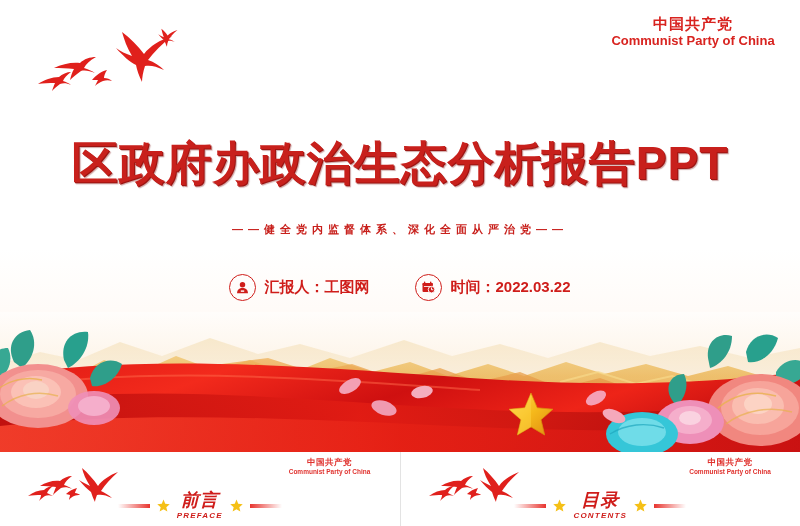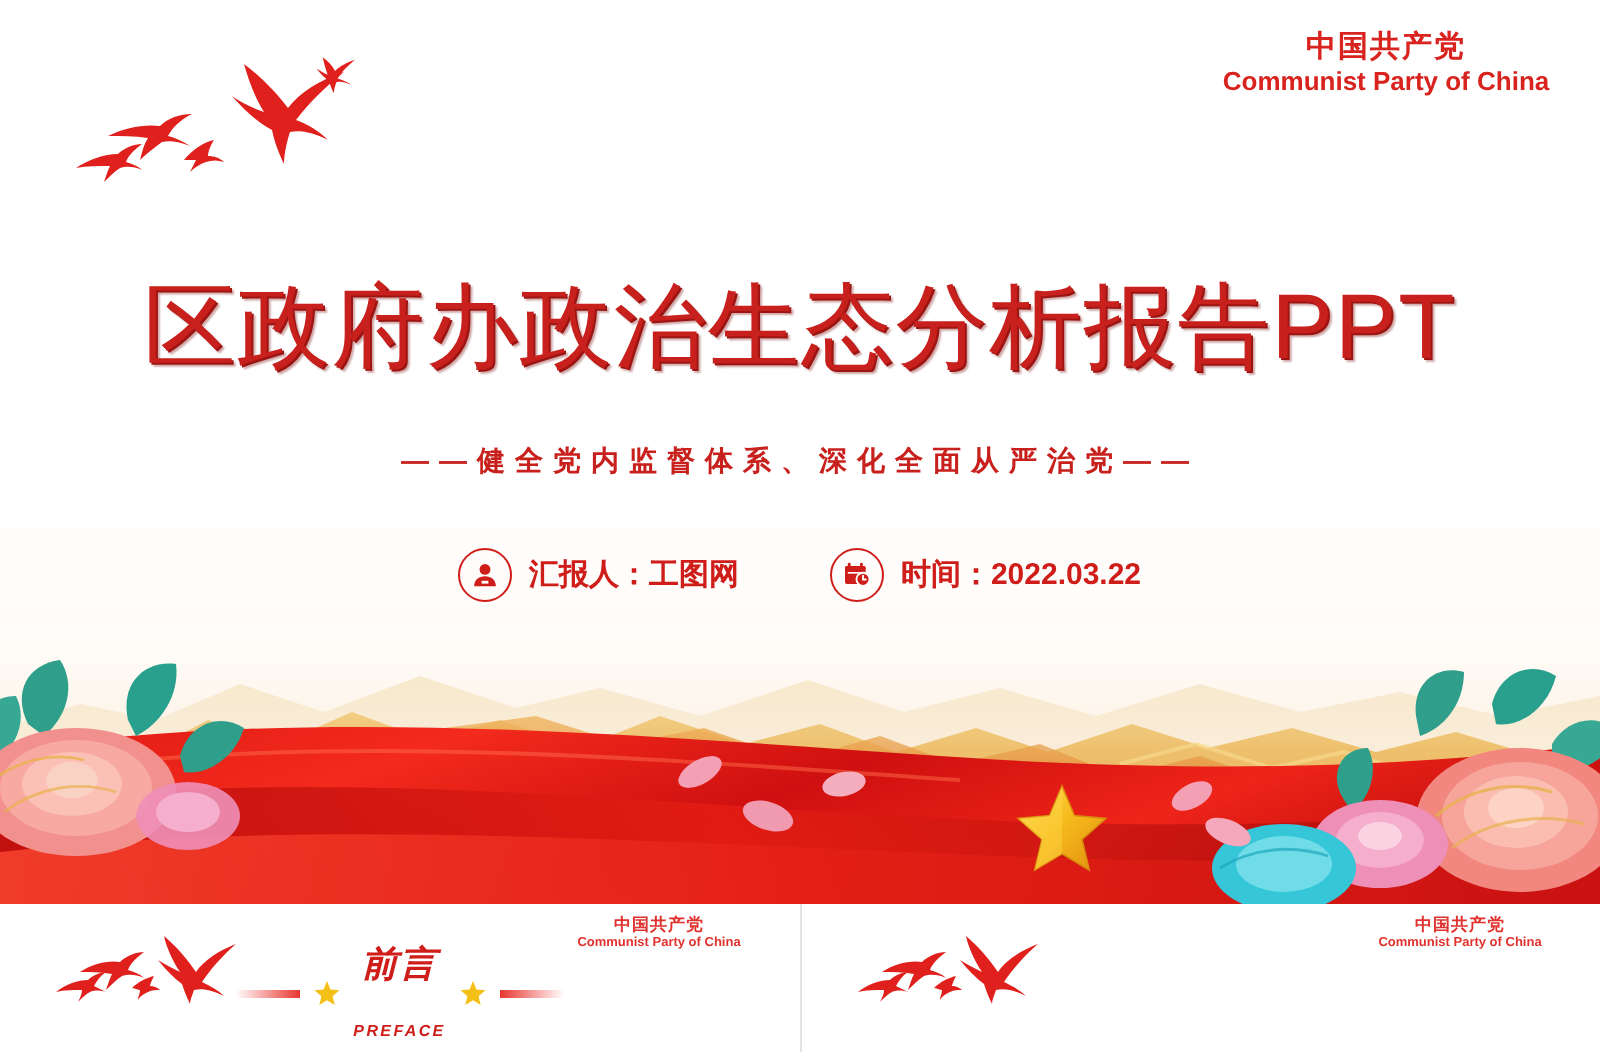--- a/index.html
+++ b/index.html
@@ -23,25 +23,25 @@
 
   #cpc-top{right:14px;top:16px;width:186px;}
   #cpc-top .cn{font-size:15px;}
   #cpc-top .en{font-size:13px;margin-top:3px;}
   #cpc-top .halo{width:160px;height:58px;top:2px;z-index:-1;}
 
   
   .birds{position:absolute;}
   .birds svg{display:block;}
   #main-title{position:absolute;left:0;top:133px;width:800px;text-align:center;
-              font-size:46px;font-weight:normal;color:#c8201c;letter-spacing:1px;
+              font-size:46px;font-weight:bold;color:#c8201c;letter-spacing:1px;
               text-shadow:1px 1px 0 #9d1512, 2px 2px 1px rgba(120,10,8,.35);
               white-space:nowrap;}
   #main-subtitle{position:absolute;left:0;top:222px;width:800px;text-align:center;
-                 font-size:14px;font-weight:bold;color:#c8201c;letter-spacing:5px;
+                 font-size:11px;font-weight:bold;color:#c8201c;letter-spacing:5px;
                  white-space:nowrap;}
 
   
   .meta-row{position:absolute;left:0;top:274px;width:800px;display:flex;
             justify-content:center;align-items:center;gap:46px;}
   .meta-item{display:flex;align-items:center;gap:8px;justify-content:center;}
   .meta-icon{width:25px;height:25px;border:1.6px solid #cf1d1a;border-radius:50%;
              display:flex;align-items:center;justify-content:center;flex:0 0 auto;}
   .meta-text{font-size:15px;color:#cf1d1a;font-weight:bold;white-space:nowrap;}
 
@@ -77,21 +77,21 @@
                    background:radial-gradient(ellipse at 50% 100%,rgba(210,210,210,.38) 0%,rgba(220,220,220,0) 72%);}
 
   .thumb-center{position:absolute;left:0;bottom:6px;width:100%;
                 display:flex;align-items:center;justify-content:center;gap:7px;font-style:italic;}
   .bar{width:32px;height:4px;}
   .bar.l{background:linear-gradient(90deg,rgba(230,60,50,0) 0%,#e8352f 100%);}
   .bar.r{background:linear-gradient(270deg,rgba(230,60,50,0) 0%,#e8352f 100%);}
   .mini-star{width:13px;height:13px;flex:0 0 auto;}
   .thumb-labels{text-align:center;line-height:1;}
   .thumb-cn{font-size:18px;font-weight:bold;color:#cf1d1a;letter-spacing:1px;}
-  .thumb-en{font-size:8px;font-weight:bold;color:#cf1d1a;letter-spacing:1.2px;margin-top:21px;}
+  .thumb-en{font-size:8px;font-weight:bold;color:#cf1d1a;letter-spacing:1.2px;margin-top:3px;}
 </style>
 </head>
 <body>
 
 <div id="stage">
 
   <div class="slide-main">
 
     <div class="cpc-logo" id="cpc-top">
       <div class="halo"></div>
@@ -319,15 +319,29 @@
           </g>
         </svg>
       </div>
 
       <div class="thumb-cpc">
         <div class="halo"></div>
         <div class="cn">中国共产党</div>
         <div class="en">Communist Party of China</div>
       </div>
 
+      <div class="thumb-center">
+        <span class="bar l"></span>
+        <svg class="mini-star" viewBox="0 0 24 23">
+          <path d="M12 .5 L15.2 8.3 L23.5 9 L17.2 14.5 L19.1 22.5 L12 18.3 L4.9 22.5 L6.8 14.5 L.5 9 L8.8 8.3 Z" fill="#f5c016"></path>
+        </svg>
+        <span class="thumb-labels">
+          <span class="thumb-cn" style="display:block">目录</span>
+          <span class="thumb-en" style="display:block">CONTENTS</span>
+        </span>
+        <svg class="mini-star" viewBox="0 0 24 23">
+          <path d="M12 .5 L15.2 8.3 L23.5 9 L17.2 14.5 L19.1 22.5 L12 18.3 L4.9 22.5 L6.8 14.5 L.5 9 L8.8 8.3 Z" fill="#f5c016"></path>
+        </svg>
+        <span class="bar r"></span>
+      </div>
     </div>
   </div>
 </div>
 
 </body></html>

